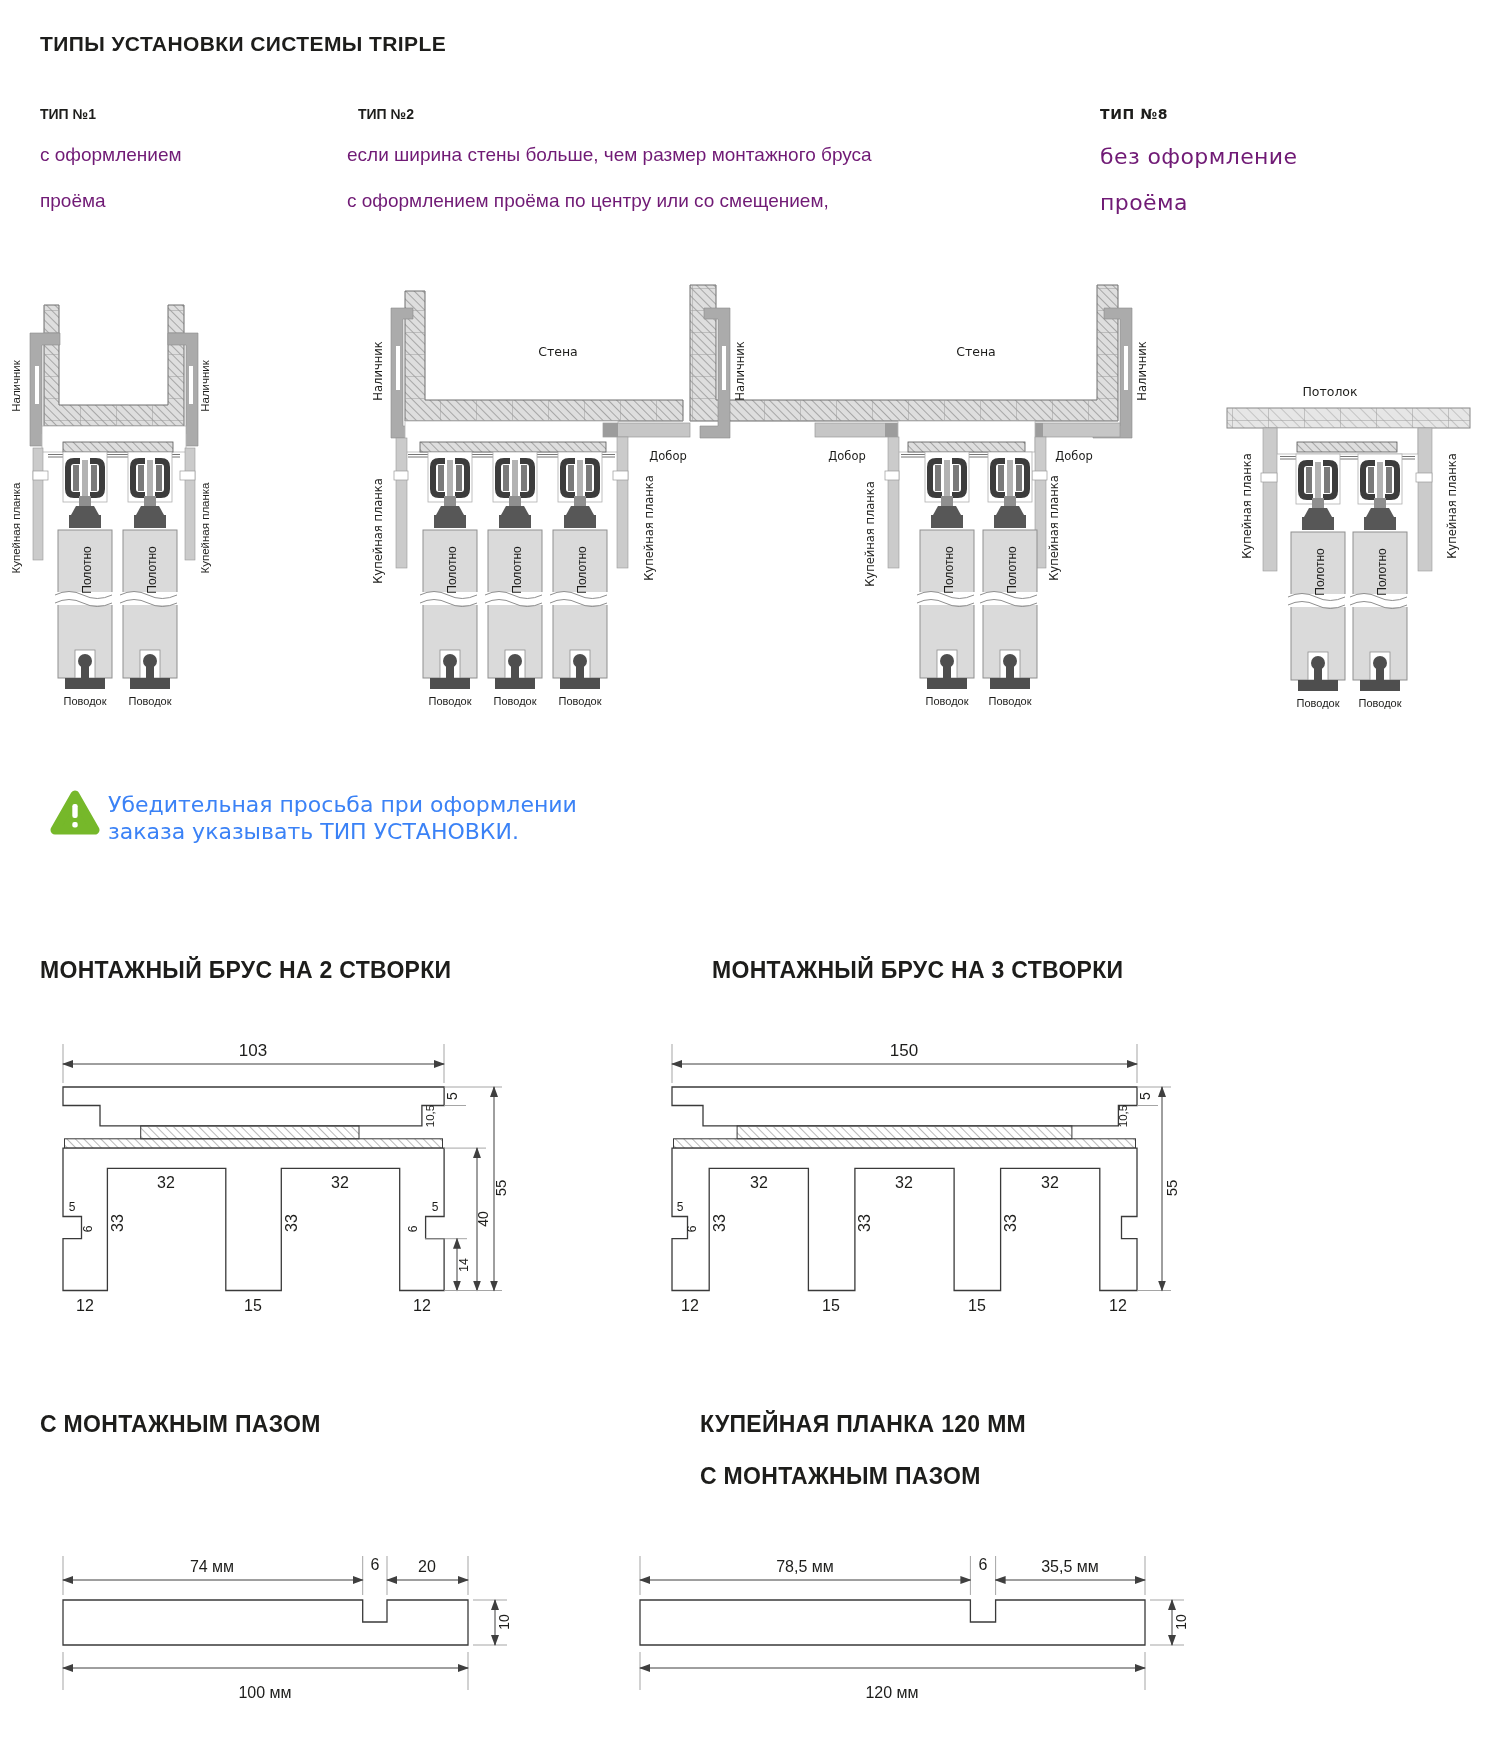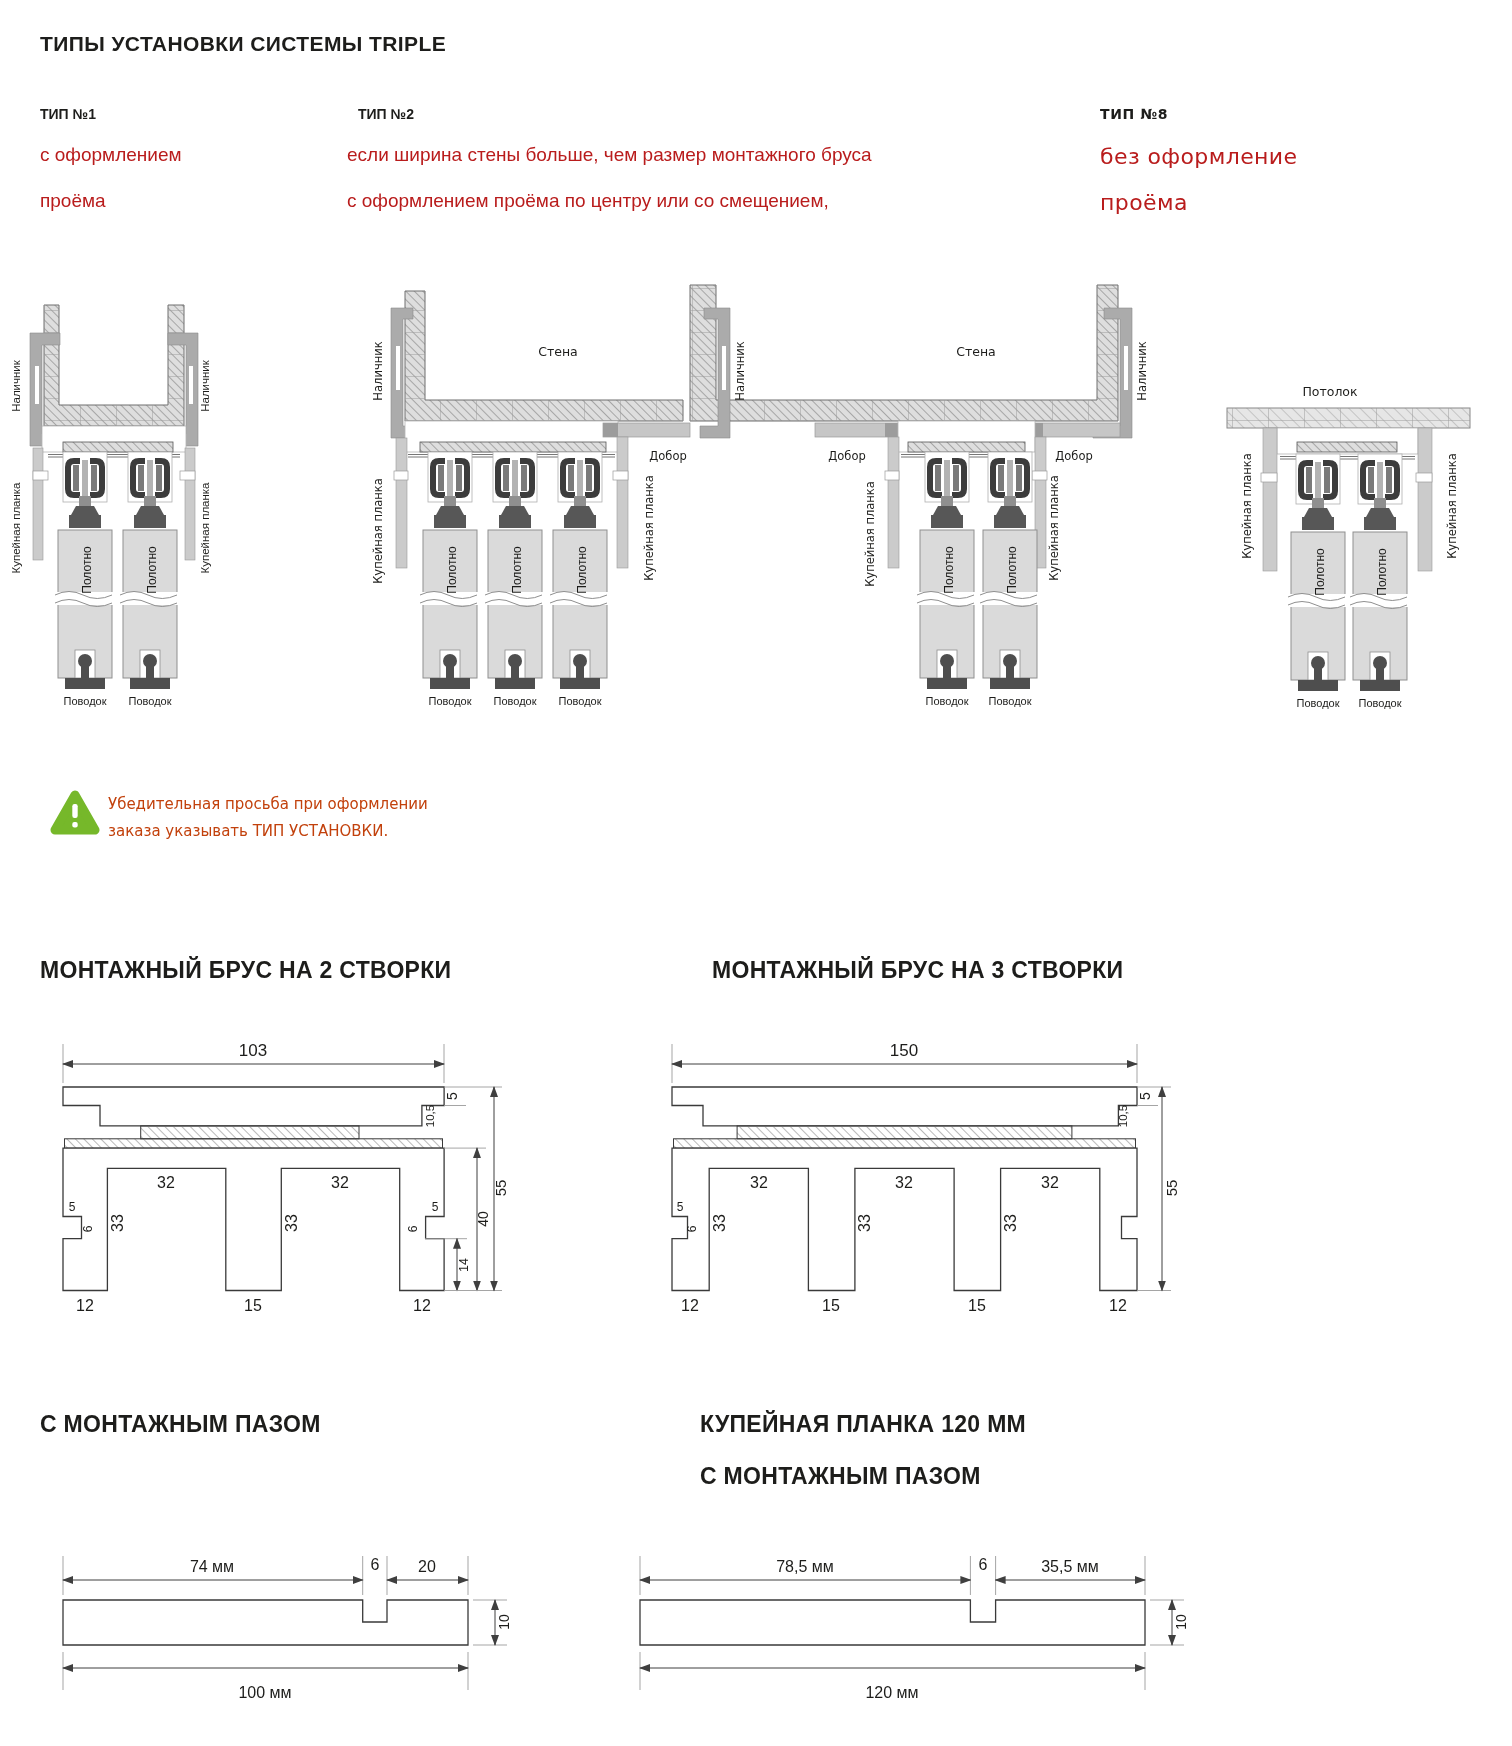--- a/index.html
+++ b/index.html
@@ -1,26 +1,26 @@
 <!DOCTYPE html>
 <html><head>
 <meta charset="utf-8">
 <style>
 *{margin:0;padding:0;box-sizing:border-box}
 html,body{background:#fff}
 body{width:1512px;height:1746px;position:relative;font-family:"Liberation Sans",sans-serif;color:#1d1d1b}
 .abs{position:absolute}
 .page-title{font-size:21px;font-weight:700;letter-spacing:.4px}
 .type-name{font-size:14px;font-weight:700}
-.type-desc{font-size:19px;color:#b91c1c;line-height:46px;white-space:nowrap}
+.type-desc{font-size:19px;color:#701a75;line-height:46px;white-space:nowrap}
 .t-alt{font-family:"DejaVu Sans",sans-serif}
 .alt-desc{font-family:"DejaVu Sans",sans-serif;font-size:22px;letter-spacing:.4px}
 .alt-name{font-family:"DejaVu Sans",sans-serif;letter-spacing:.6px}
 .sec-title{font-size:23px;font-weight:700;letter-spacing:.3px;line-height:52px}
-.warn-text{font-size:15px;line-height:27px;font-family:"DejaVu Sans",sans-serif;color:#c2410c}
+.warn-text{font-size:22px;line-height:27px;font-family:"DejaVu Sans",sans-serif;color:#3b82f6}
 svg{font-family:"Liberation Sans",sans-serif}
 svg text{fill:#1d1d1b}
 .wall{stroke:#6e6e6e;stroke-width:1}
 .dim{stroke:#3f3f3f;stroke-width:1}
 .ext{stroke:#9b9b9b;stroke-width:.9}
 .prof{fill:#fff;stroke:#3a3a3a;stroke-width:1.3}
 .hstrip{stroke:#555;stroke-width:.8}
 .lblv{font-size:11.5px}
 .lblh{font-size:12.5px}
 </style>

